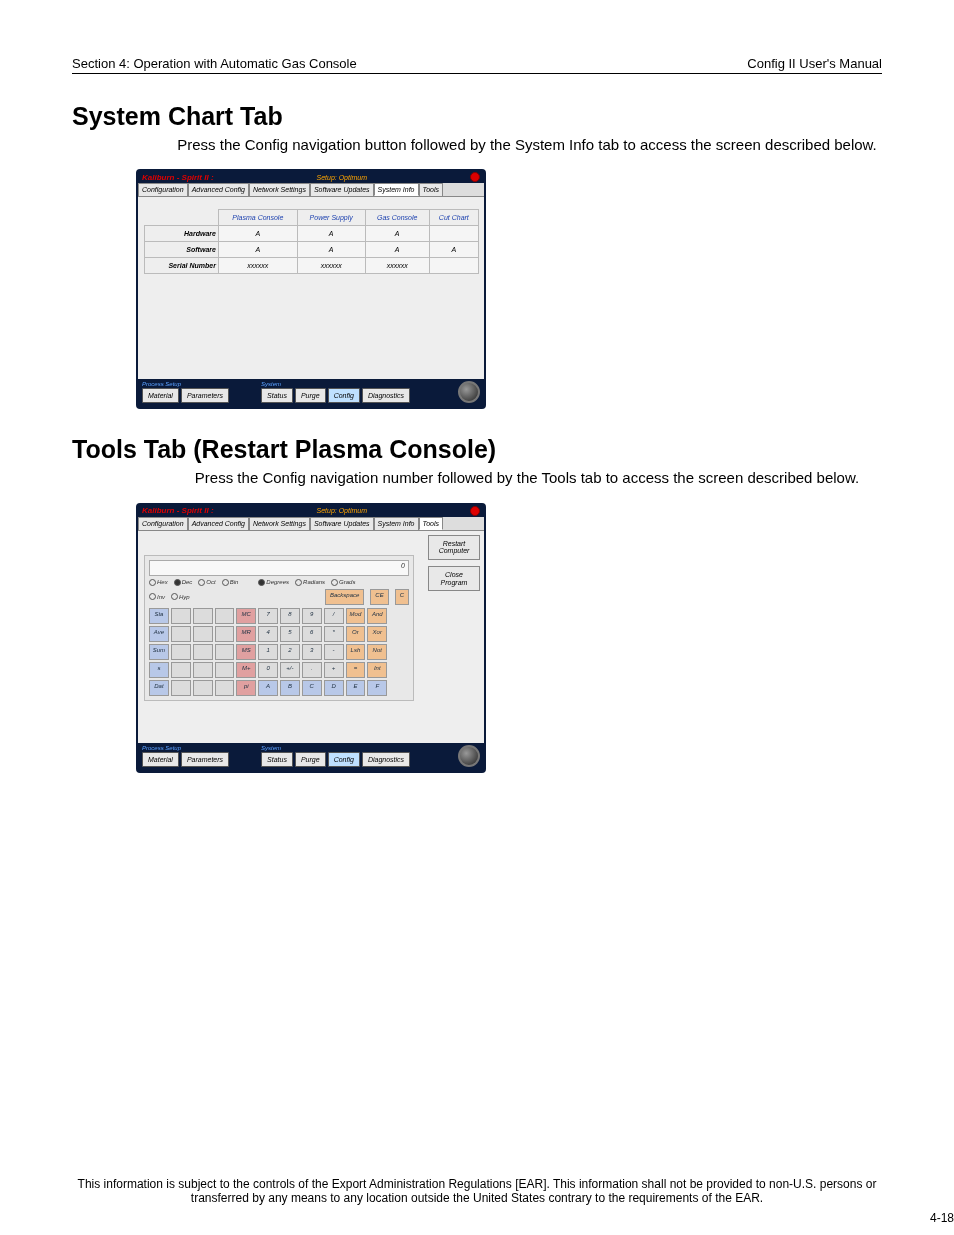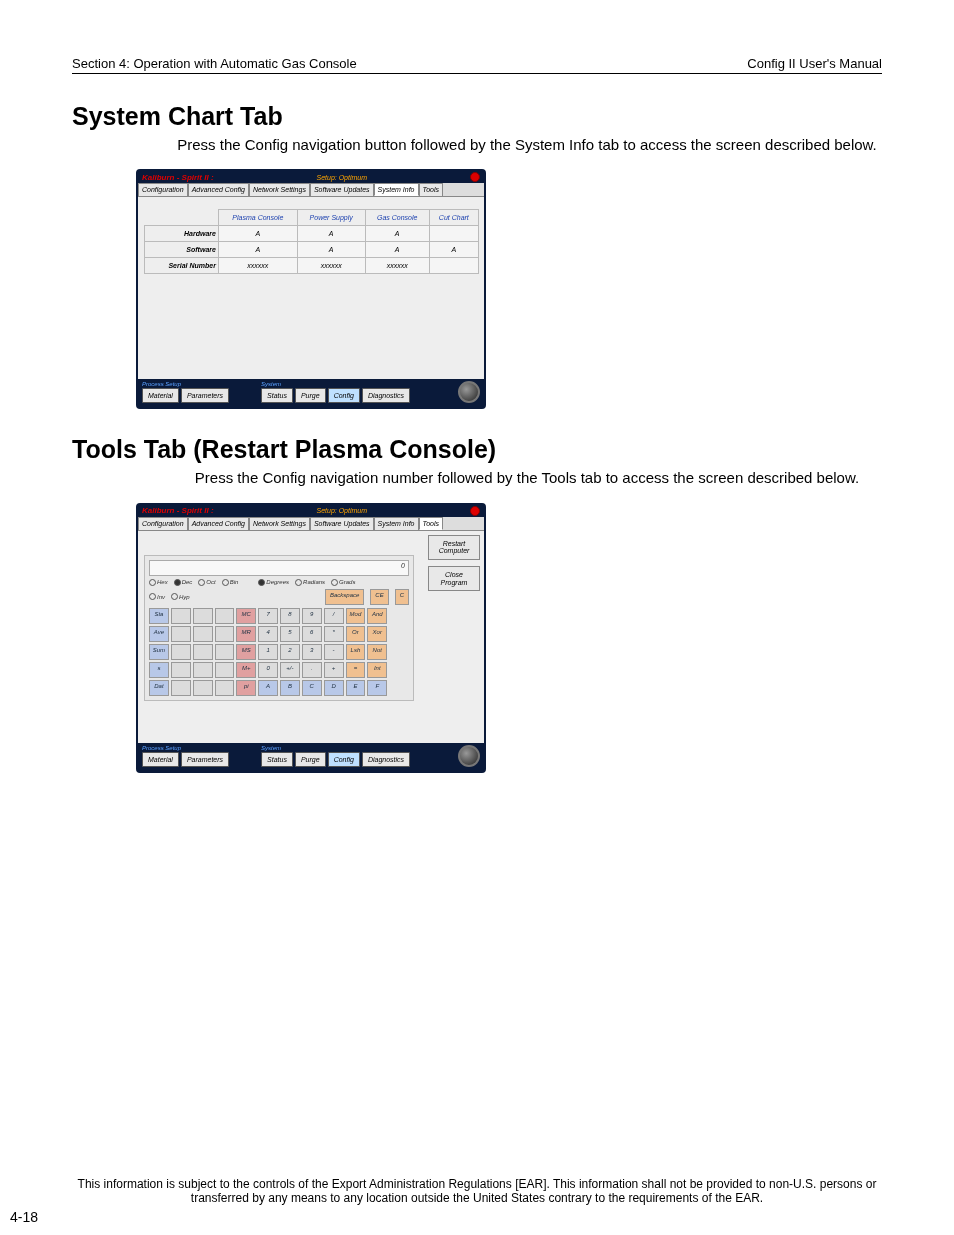--- a/index.html
+++ b/index.html
@@ -173,22 +173,22 @@
   .footer {
     position:absolute;
     bottom:30px; left:72px; right:72px;
     font-size:12px;
     text-align:center;
     color:#000;
   }
   .pagenum {
     position:absolute;
     bottom:10px; left:10px; right:0;
-    text-align:left;
-    font-size:14px;
+    text-align:right;
+    font-size:12px;
   }
 </style>
 </head>
 <body>
 
 <div class="page">
   <div class="header-row">
     <span>Section 4: Operation with Automatic Gas Console</span>
     <span>Config II User's Manual</span>
   </div>

